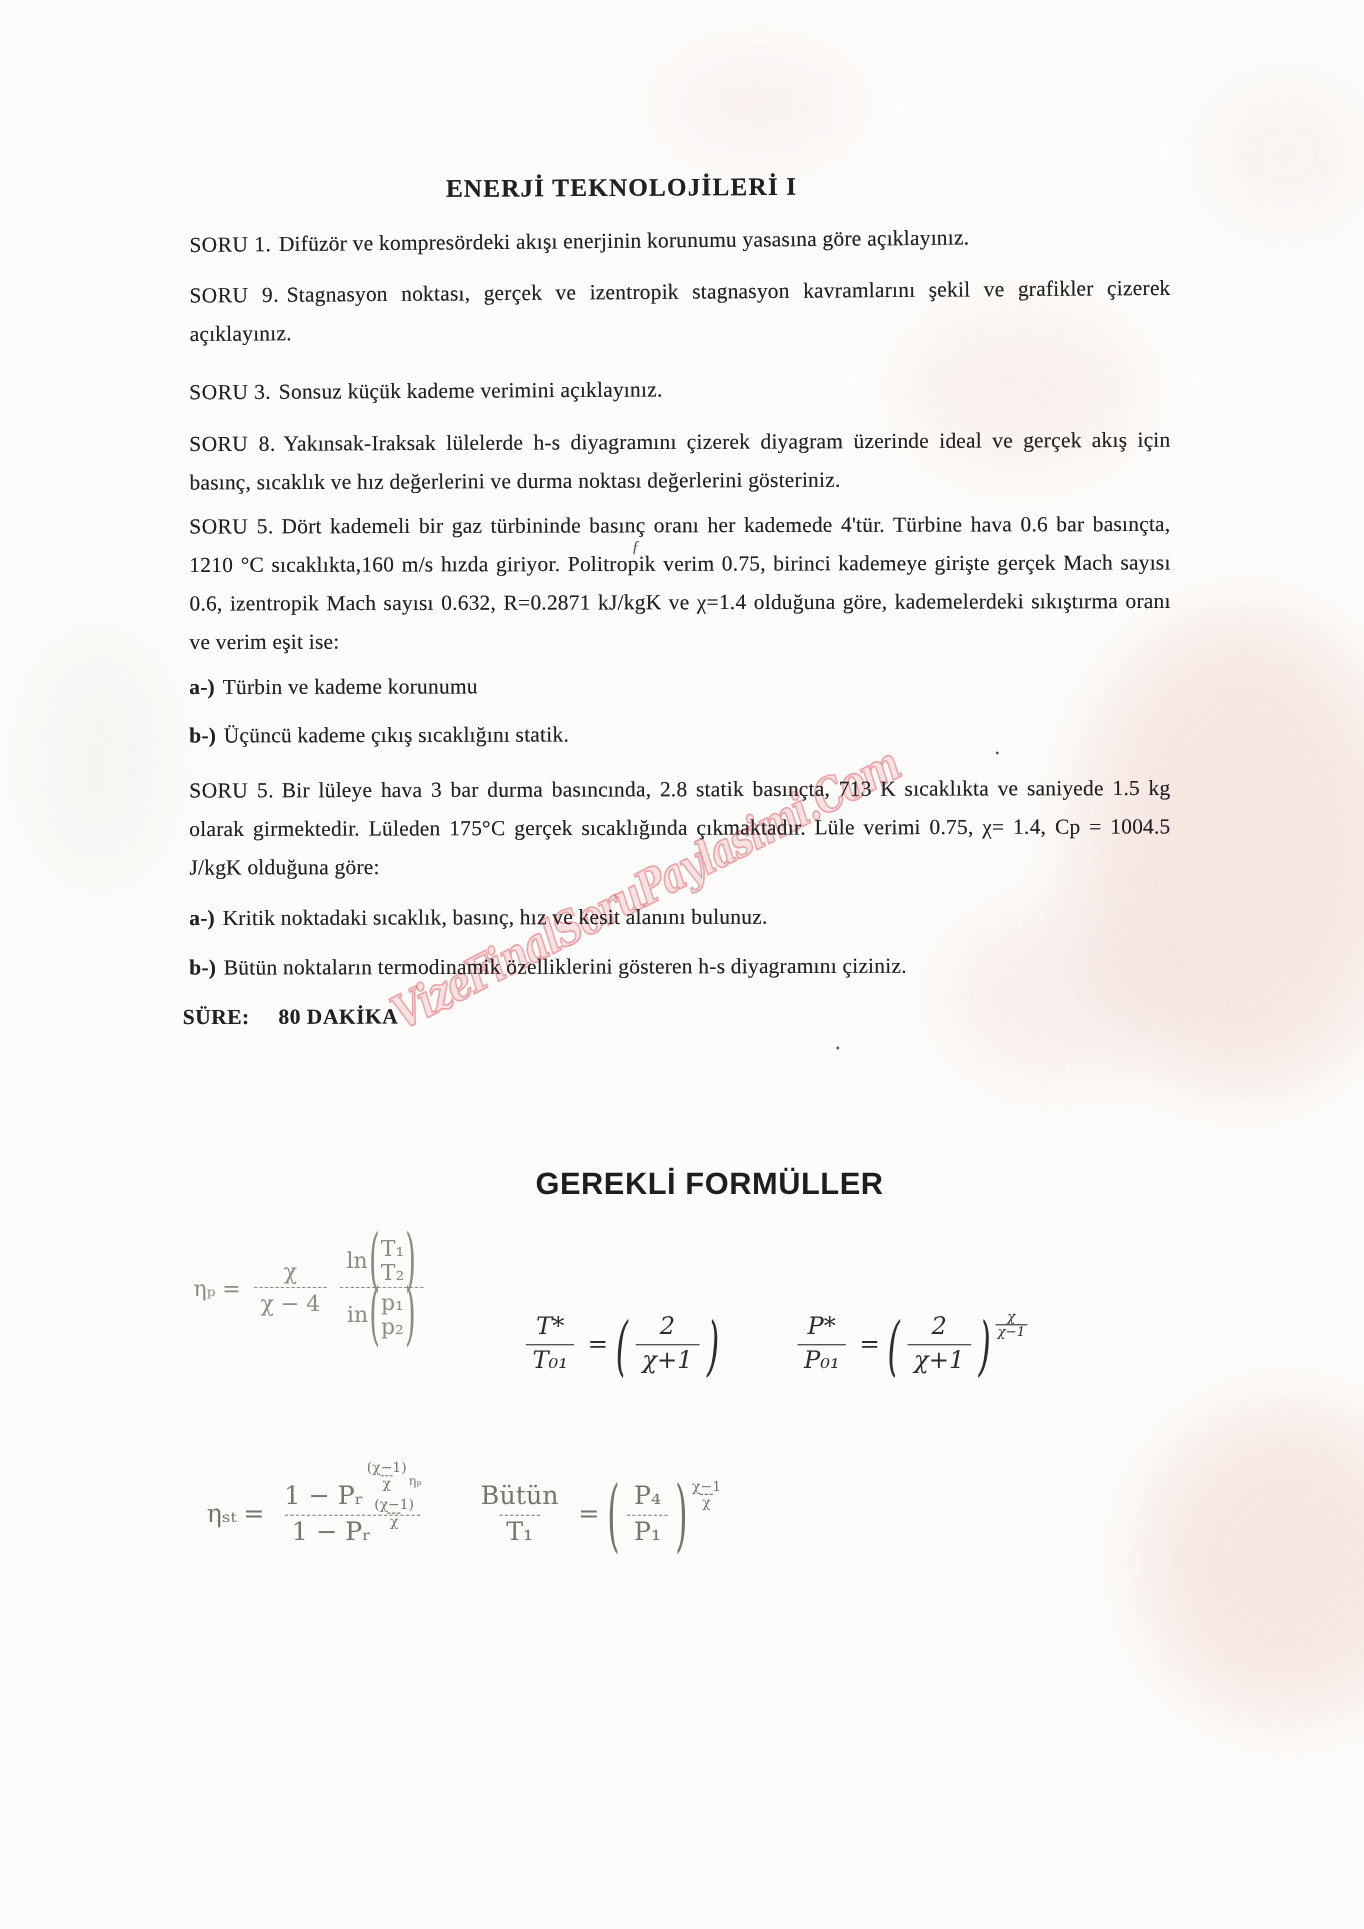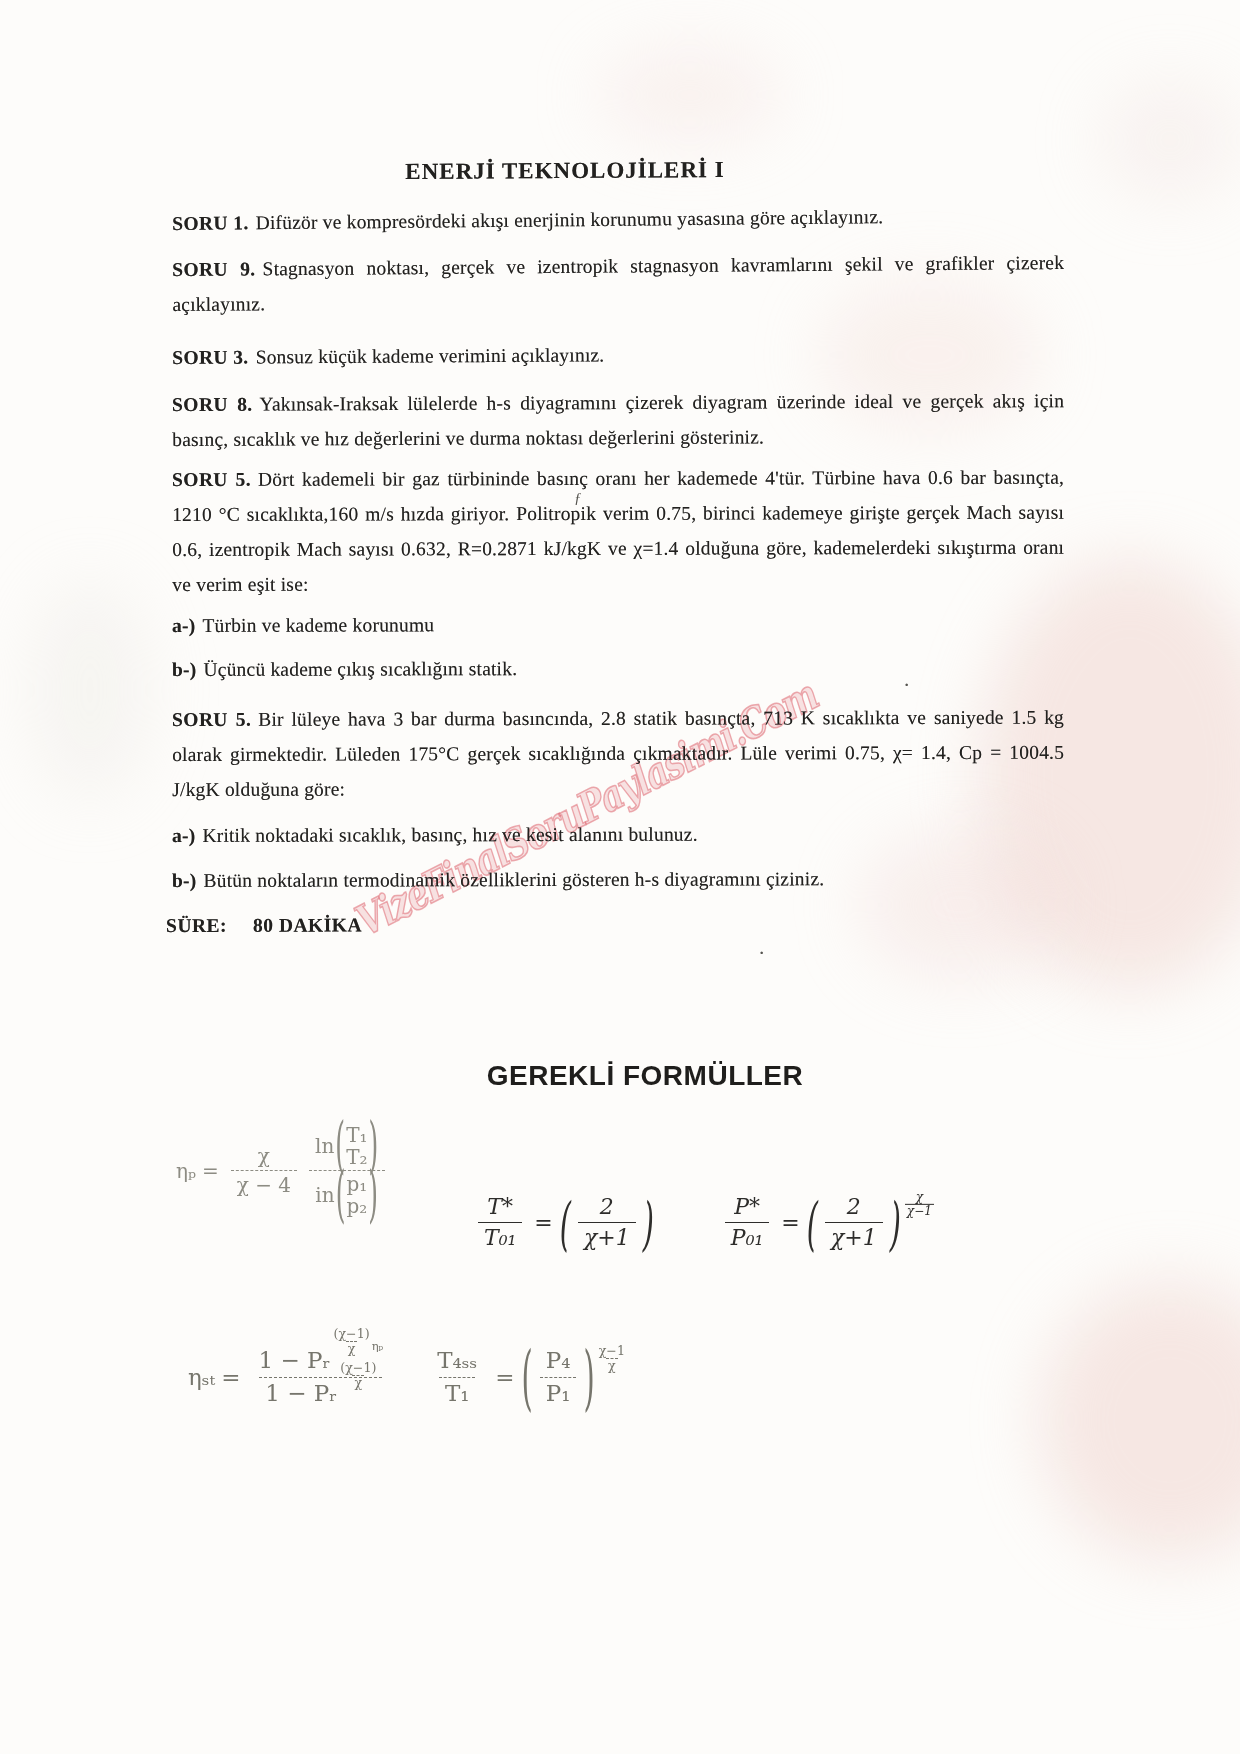--- a/index.html
+++ b/index.html
@@ -18,21 +18,21 @@
   .st2{left:820px;top:280px;width:220px;height:150px;background:rgba(243,222,216,.35);}
   .st3{left:1040px;top:1280px;width:260px;height:280px;background:rgba(238,206,200,.45);}
   .st4{left:600px;top:50px;width:180px;height:90px;background:rgba(245,226,222,.4);}
   .st5{left:860px;top:830px;width:200px;height:150px;background:rgba(241,216,211,.35);}
   .st6{left:30px;top:580px;width:120px;height:220px;background:rgba(231,228,221,.3);}
   .st7{left:1100px;top:80px;width:140px;height:120px;background:rgba(240,222,218,.3);}
   
   .tb{position:absolute;left:172px;width:892px;font-size:19.5px;line-height:35px;
       text-align:justify;letter-spacing:.2px;text-shadow:0 0 .5px rgba(20,20,20,.45);
       transform-origin:left top;z-index:3;}
-  .qlabel{font-weight:bold;margin-right:7px;letter-spacing:.4px;}
+  .qlabel{font-weight:normal;margin-right:7px;letter-spacing:.4px;}
   .ilabel{font-weight:bold;margin-right:7px;}
   .title{position:absolute;left:0;top:158px;width:1240px;text-align:center;
       font-size:23px;font-weight:bold;letter-spacing:1px;
       transform:translateX(-55px) rotate(-.35deg);
       text-shadow:0 0 .6px rgba(20,20,20,.5);z-index:3;}
   .r1{transform:rotate(-.55deg);} .r2{transform:rotate(-.45deg);}
   .r3{transform:rotate(-.35deg);} .r4{transform:rotate(-.25deg);}
   .r5{transform:rotate(-.15deg);}
   .duration{font-weight:bold;letter-spacing:.5px;}
   .duration .dv{margin-left:26px;}
@@ -219,21 +219,21 @@
       <span class="den">
         <span>1 − Pᵣ</span>
         <span class="supfrac dash">
           <span class="n">(χ−1)</span>
           <span class="d">χ</span>
         </span>
       </span>
     </span>
     <span class="sep"></span>
     <span class="frac dashed">
-      <span class="num">T₄ₛₛ</span>
+      <span class="num">Bütün</span>
       <span class="den">T₁</span>
     </span>
     <span class="eqs">=</span>
     <span class="tallp l"></span>
     <span class="frac dashed">
       <span class="num">P₄</span>
       <span class="den">P₁</span>
     </span>
     <span class="tallp r"></span>
     <span class="supfrac dash">

